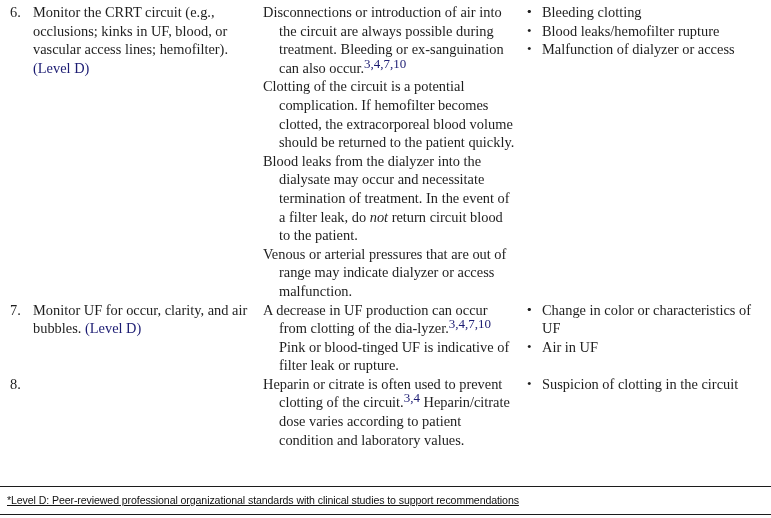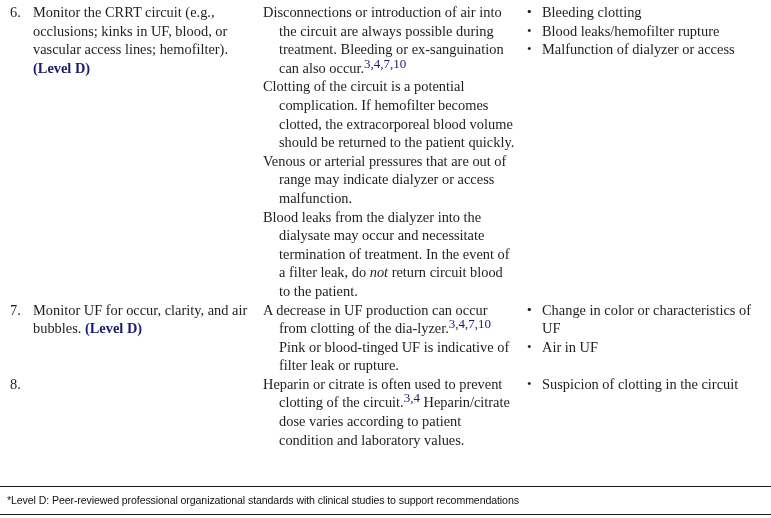--- a/index.html
+++ b/index.html
@@ -46,21 +46,21 @@
   .cell.obs { padding-right: 2px; }
   .bullet-item { position: relative; padding-left: 17px; }
   .bullet-item .bullet {
     position: absolute; left: 2px; top: 0;
     font-size: 13px;
   }
 
   
   .sg-n { }
   .sg-i { font-style: italic; }
-  .sg-lvl { font-weight: bold; color: var(--navy, #1b1b72); }
+  .sg-lvl { font-weight: normal; color: var(--navy, #1b1b72); }
   .sg-sup {
     color: var(--navy, #1b1b72);
     font-size: 13px;
     line-height: 0;
     vertical-align: 5px;
   }
 
   
   .footer {
     position: absolute;
@@ -70,41 +70,42 @@
     border-top: 1.5px solid #1c1c1c;
     border-bottom: 1.5px solid #1c1c1c;
   }
   .footnote-text {
     font-family: "Liberation Sans", sans-serif;
     font-size: 10.6px;
     letter-spacing: -0.1px;
     color: #121212;
     padding: 7px 6px 0 7px;
     white-space: nowrap;
+    text-decoration: underline;
   }
 </style>
 </head>
 <body>
 
 <div class="page" style="--navy: #1b1b72; --txt: #1e1e1e; --bg: #ffffff;">
 
   <div class="table-body">
 
     <div class="trow">
       <div class="cell action">
         <div class="action-item">
           <span class="num">6.</span>
           <span class="action-text"><span class="sg-n">Monitor the CRRT circuit (e.g., occlusions; kinks in UF, blood, or vascular access lines; hemofilter). </span><span class="sg-lvl">(Level D)</span></span>
         </div>
       </div>
       <div class="cell rationale">
           <p class="para"><span class="sg-n">Disconnections or introduction of air into the circuit are always possible during treatment. Bleeding or ex-sanguination can also occur.</span><span class="sg-sup">3,4,7,10</span></p>
           <p class="para"><span class="sg-n">Clotting of the circuit is a potential complication. If hemofilter becomes clotted, the extracorporeal blood volume should be returned to the patient quickly.</span></p>
+          <p class="para"><span class="sg-n">Blood leaks from the dialyzer into the dialysate may occur and necessitate termination of treatment. In the event of a filter leak, do </span><span class="sg-i">not</span><span class="sg-n"> return circuit blood to the patient.</span></p>
           <p class="para"><span class="sg-n">Venous or arterial pressures that are out of range may indicate dialyzer or access malfunction.</span></p>
-          <p class="para"><span class="sg-n">Blood leaks from the dialyzer into the dialysate may occur and necessitate termination of treatment. In the event of a filter leak, do </span><span class="sg-i">not</span><span class="sg-n"> return circuit blood to the patient.</span></p>
         </div>
       <div class="cell obs">
           <div class="bullet-item"><span class="bullet">•</span></div>
           <div class="bullet-item"><span class="bullet">•</span><span>Bleeding clotting</span></div>
           <div class="bullet-item"><span class="bullet">•</span><span>Blood leaks/hemofilter rupture</span></div>
           <div class="bullet-item"><span class="bullet">•</span><span>Malfunction of dialyzer or access</span></div>
         </div>
     </div>
 
     <div class="trow">

